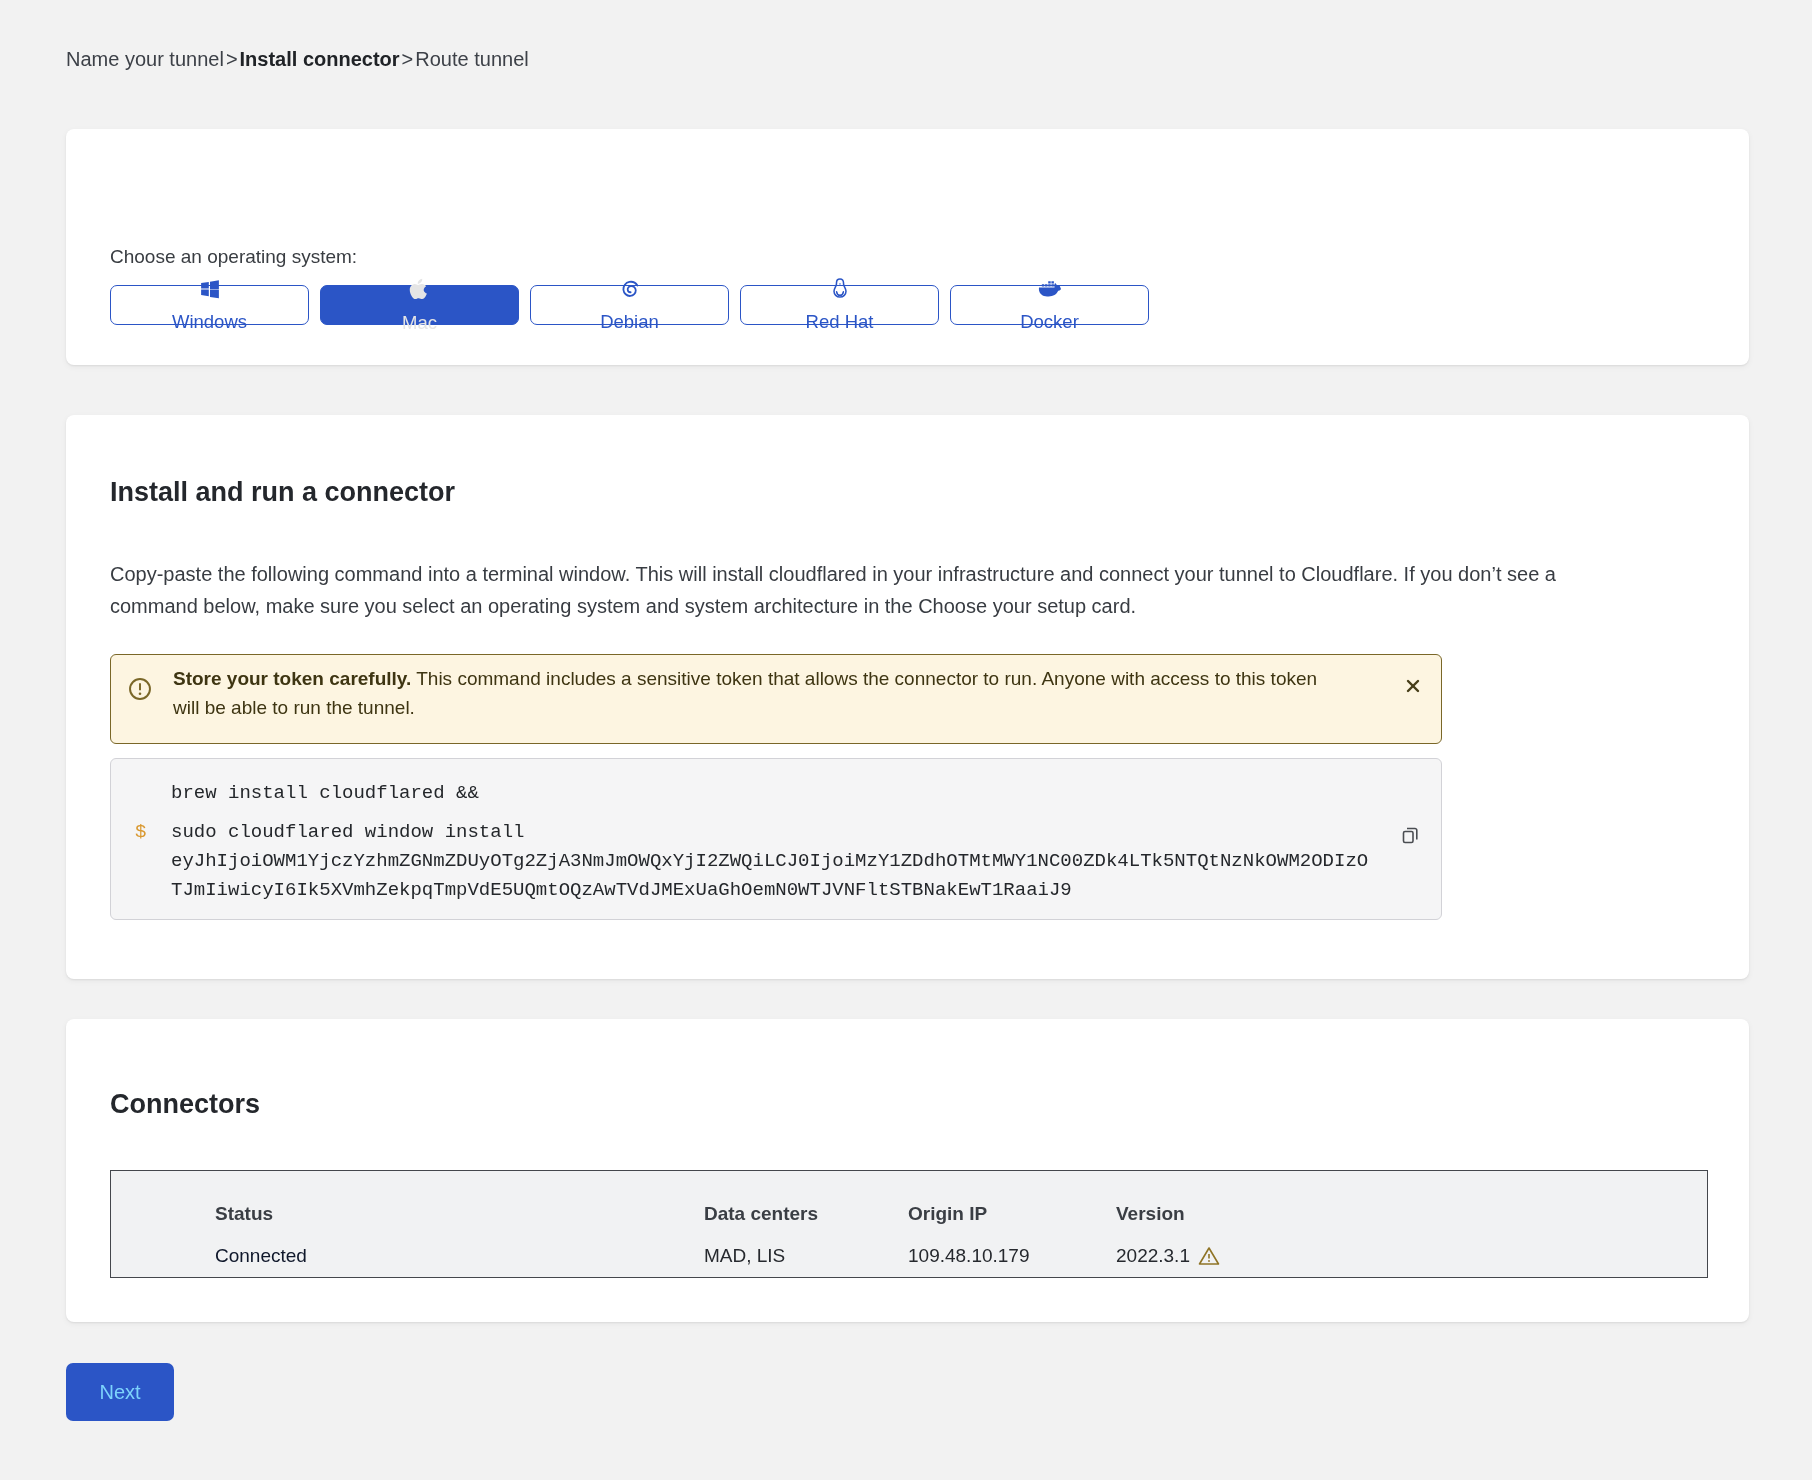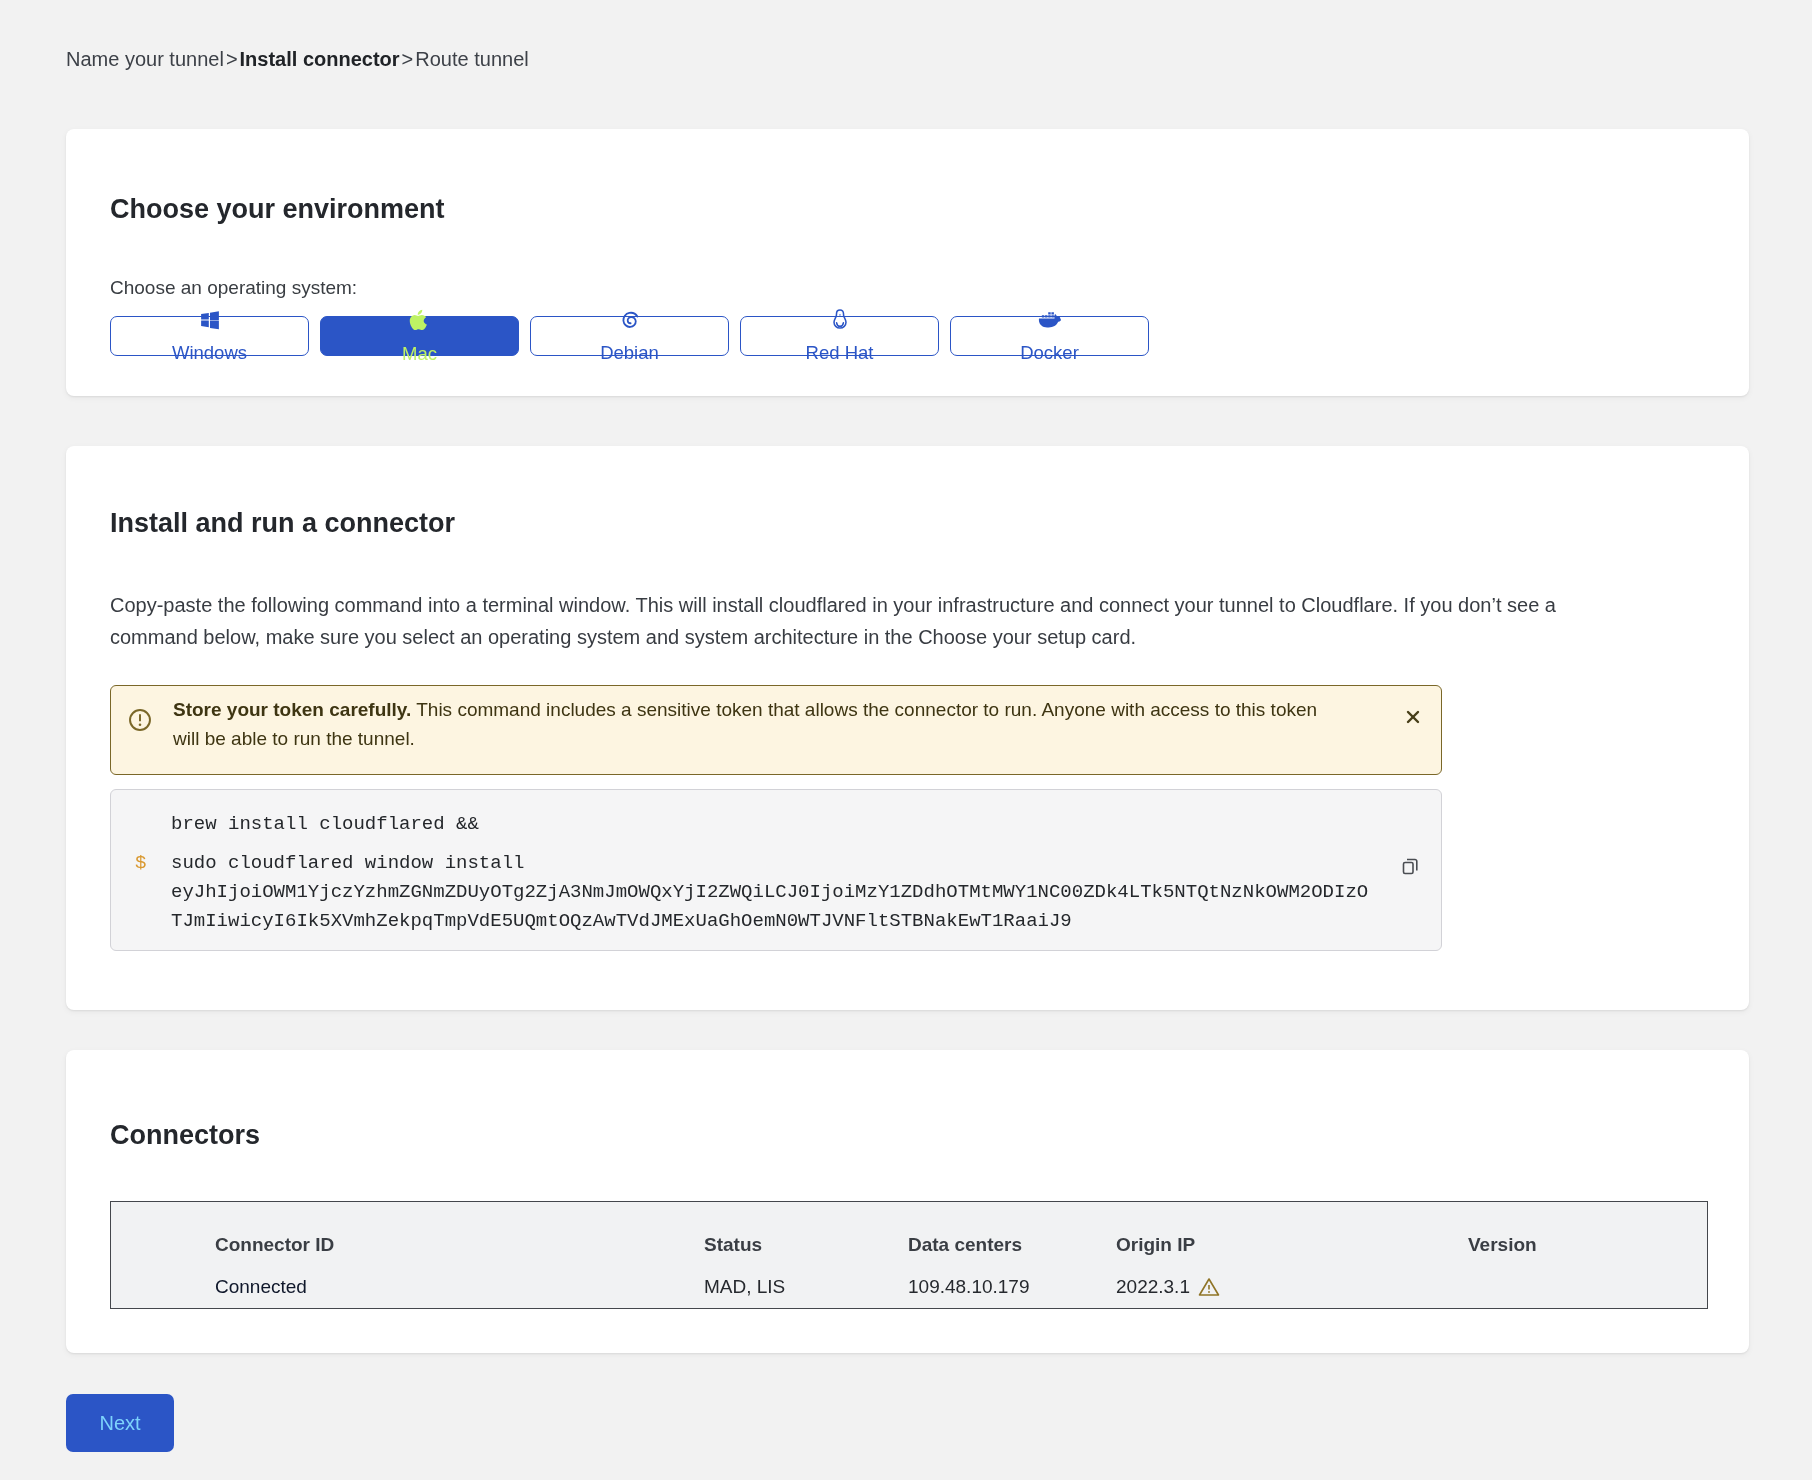--- a/index.html
+++ b/index.html
@@ -23,21 +23,21 @@
   .card.connectors { margin-top:40px; padding-top:70px; padding-bottom:44px; }
   h2 { font-size:27px; font-weight:700; color:#24272c; margin:0; }
   .os-label { margin-top:52px; font-size:19px; color:#393d42; }
   .os-row { margin-top:17px; display:flex; gap:11px; }
   .os-btn {
     width:199px; height:40px; border:1px solid #2b55c6; border-radius:7px;
     background:#fff; color:#2b55c6; font-family:"Liberation Sans",sans-serif;
     display:flex; align-items:center; justify-content:center; gap:10px;
     font-size:18.5px; cursor:pointer; padding:0;flex-direction:column;
   }
-  .os-btn.selected { background:#2b55c6; color:#bef264;text-align:center; }
+  .os-btn.selected { background:#2b55c6; color:#e5e5e5;text-align:center; }
   .os-ic { display:flex; align-items:center; }
   .desc { margin-top:50px; font-size:20px; line-height:32px; max-width:1520px; color:#383c42; }
   .banner {
     margin-top:32px; width:1332px; background:#fdf5e1;
     border:1px solid #7a6728; border-radius:6px;
     padding:9px 20px 21px 16px;
     display:flex; align-items:flex-start; gap:20px;
     color:#3e3512; font-size:19px; line-height:29px;
   }
   .banner-icon { flex:0 0 auto; margin-top:12px; display:flex; }
@@ -73,21 +73,20 @@
 
 <nav class="breadcrumb">
   <span>Name your tunnel</span>
   <span class="sep">&gt;</span>
   <span class="current">Install connector</span>
   <span class="sep">&gt;</span>
   <span>Route tunnel</span>
 </nav>
 
 <section class="card env">
-  <h2>Choose your environment</h2>
   <div class="os-label">Choose an operating system:</div>
   <div class="os-row">
       <button class="os-btn">
         <span class="os-ic">
           <svg width="24" height="24" viewBox="0 0 20 20" fill="currentColor">
             <path d="M2.6 5l6.4-.9v5.5H2.6zM10 3.9l7.4-1.1v7.2H10zM2.6 10.5h6.4V16l-6.4-.9zM10 10.5h7.4v7.2L10 16.6z"></path>
           </svg>
         </span>
         <span>Windows</span>
       </button>
@@ -159,21 +158,20 @@
           <path d="M8 3.5h8a1.8 1.8 0 0 1 1.8 1.8v9.2"></path>
         </svg>
       </button>
   </div>
 </section>
 
 <section class="card connectors">
   <h2>Connectors</h2>
   <div class="tbl">
     <div class="trow head">
-        <div>Connector ID</div>
         <div>Status</div>
         <div>Data centers</div>
         <div>Origin IP</div>
         <div>Version</div>
       </div>
   <div class="trow body">
         <div class="status-connected">Connected</div>
         <div>MAD, LIS</div>
         <div>109.48.10.179</div>
         <div class="version-cell">

